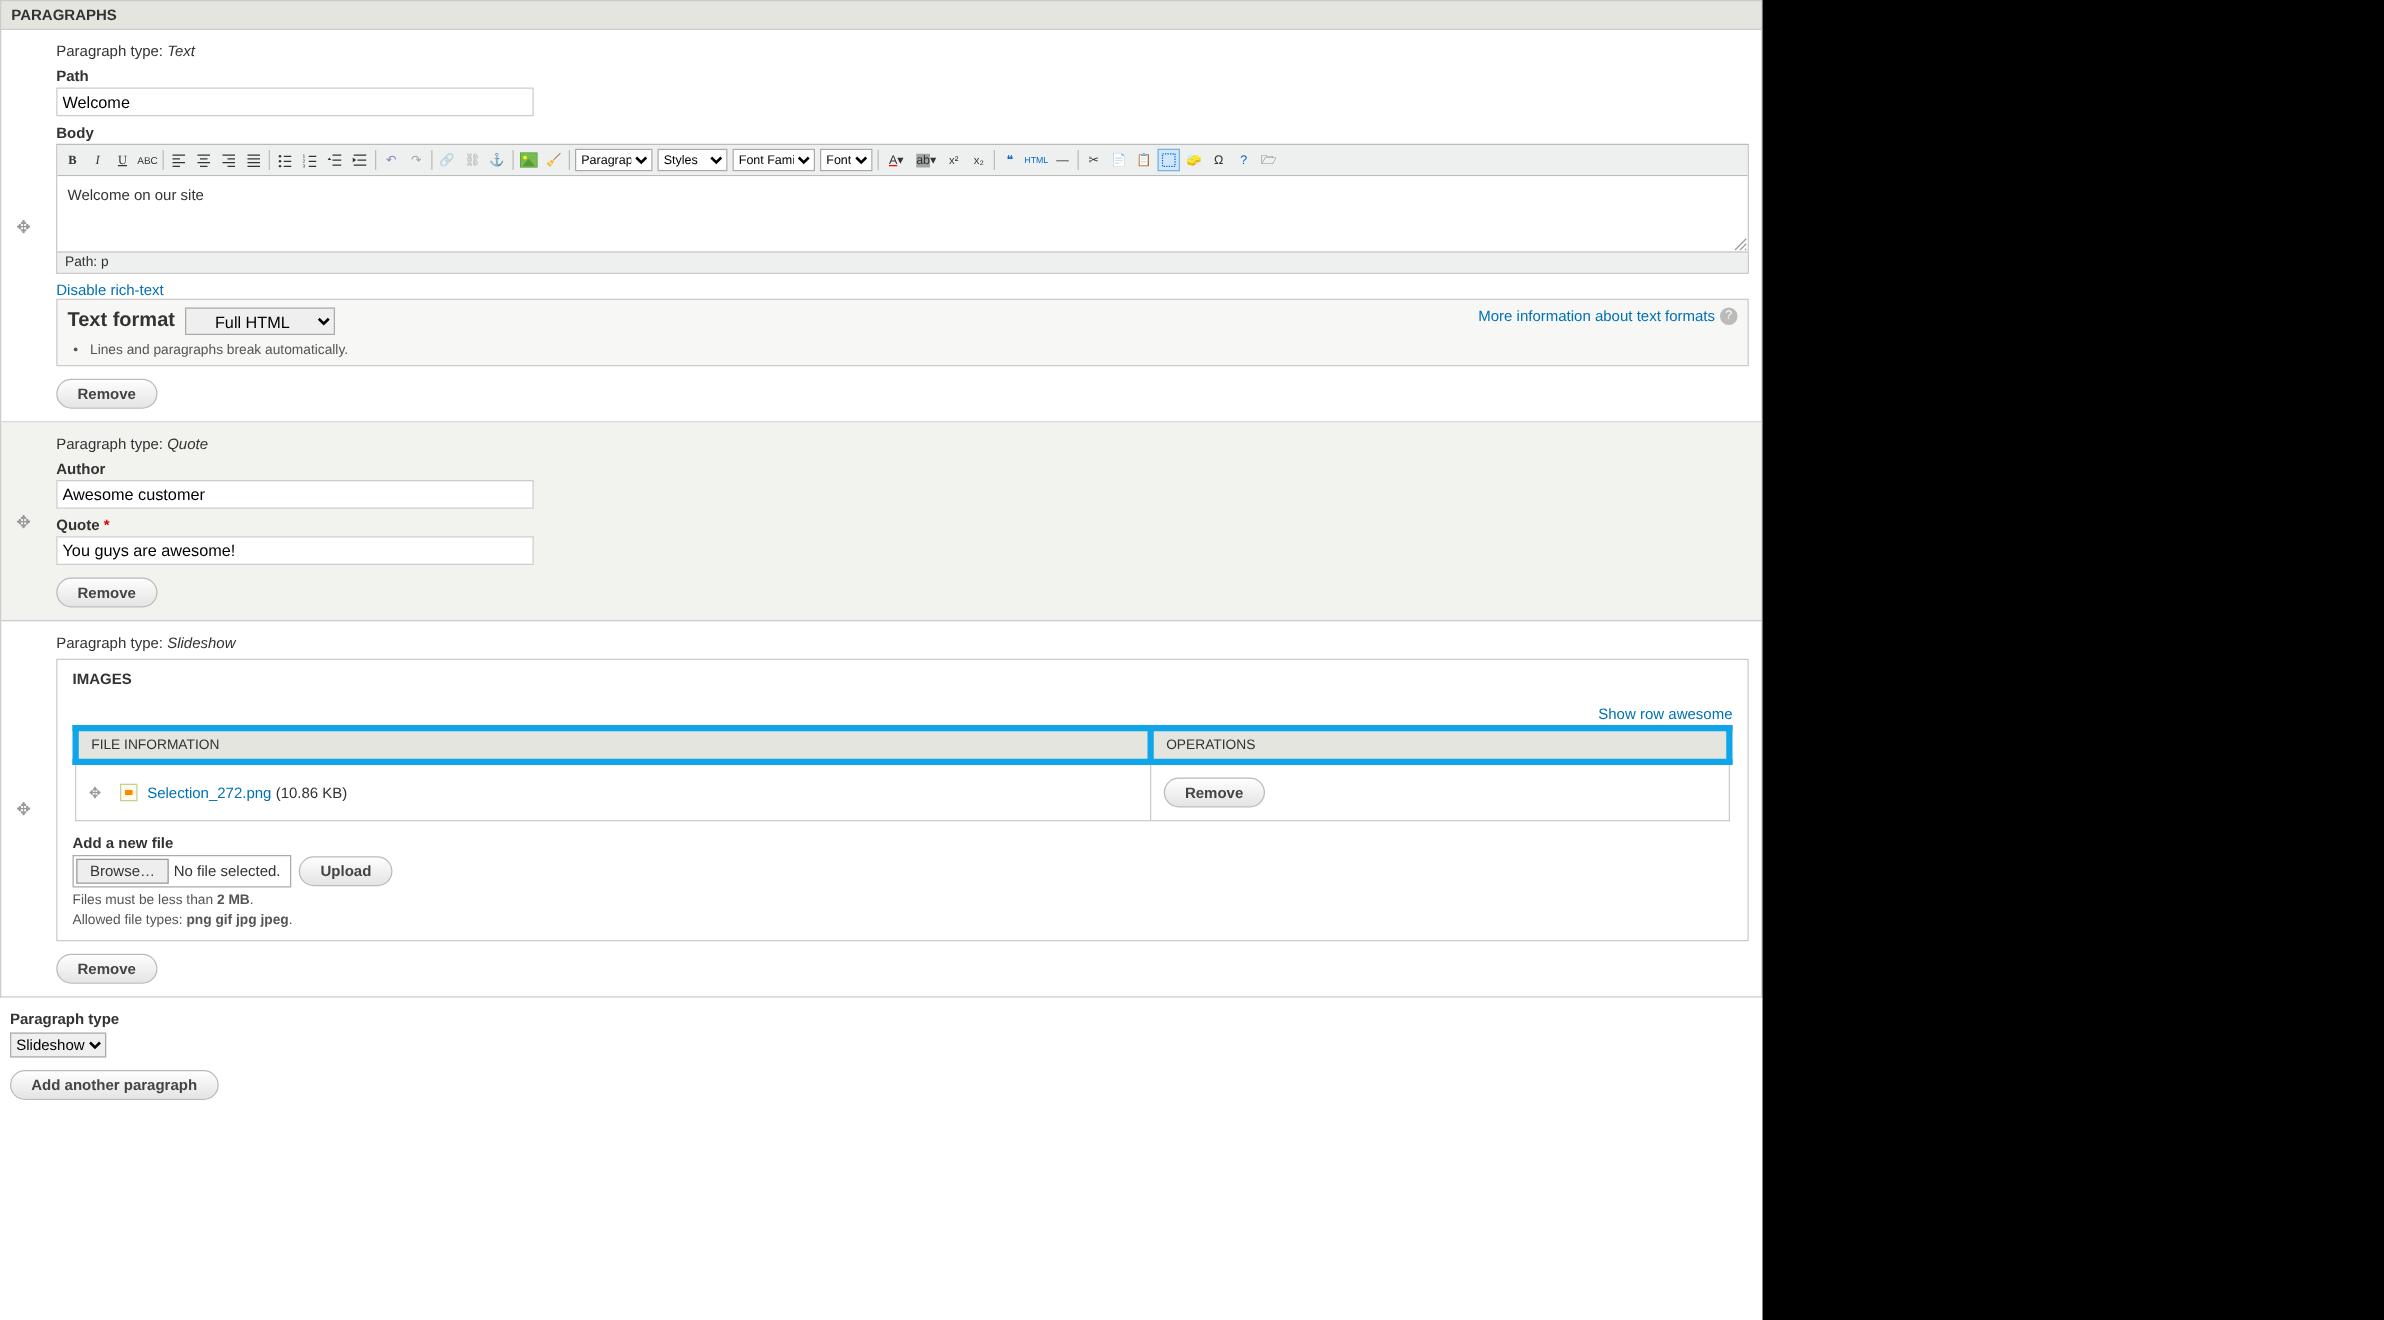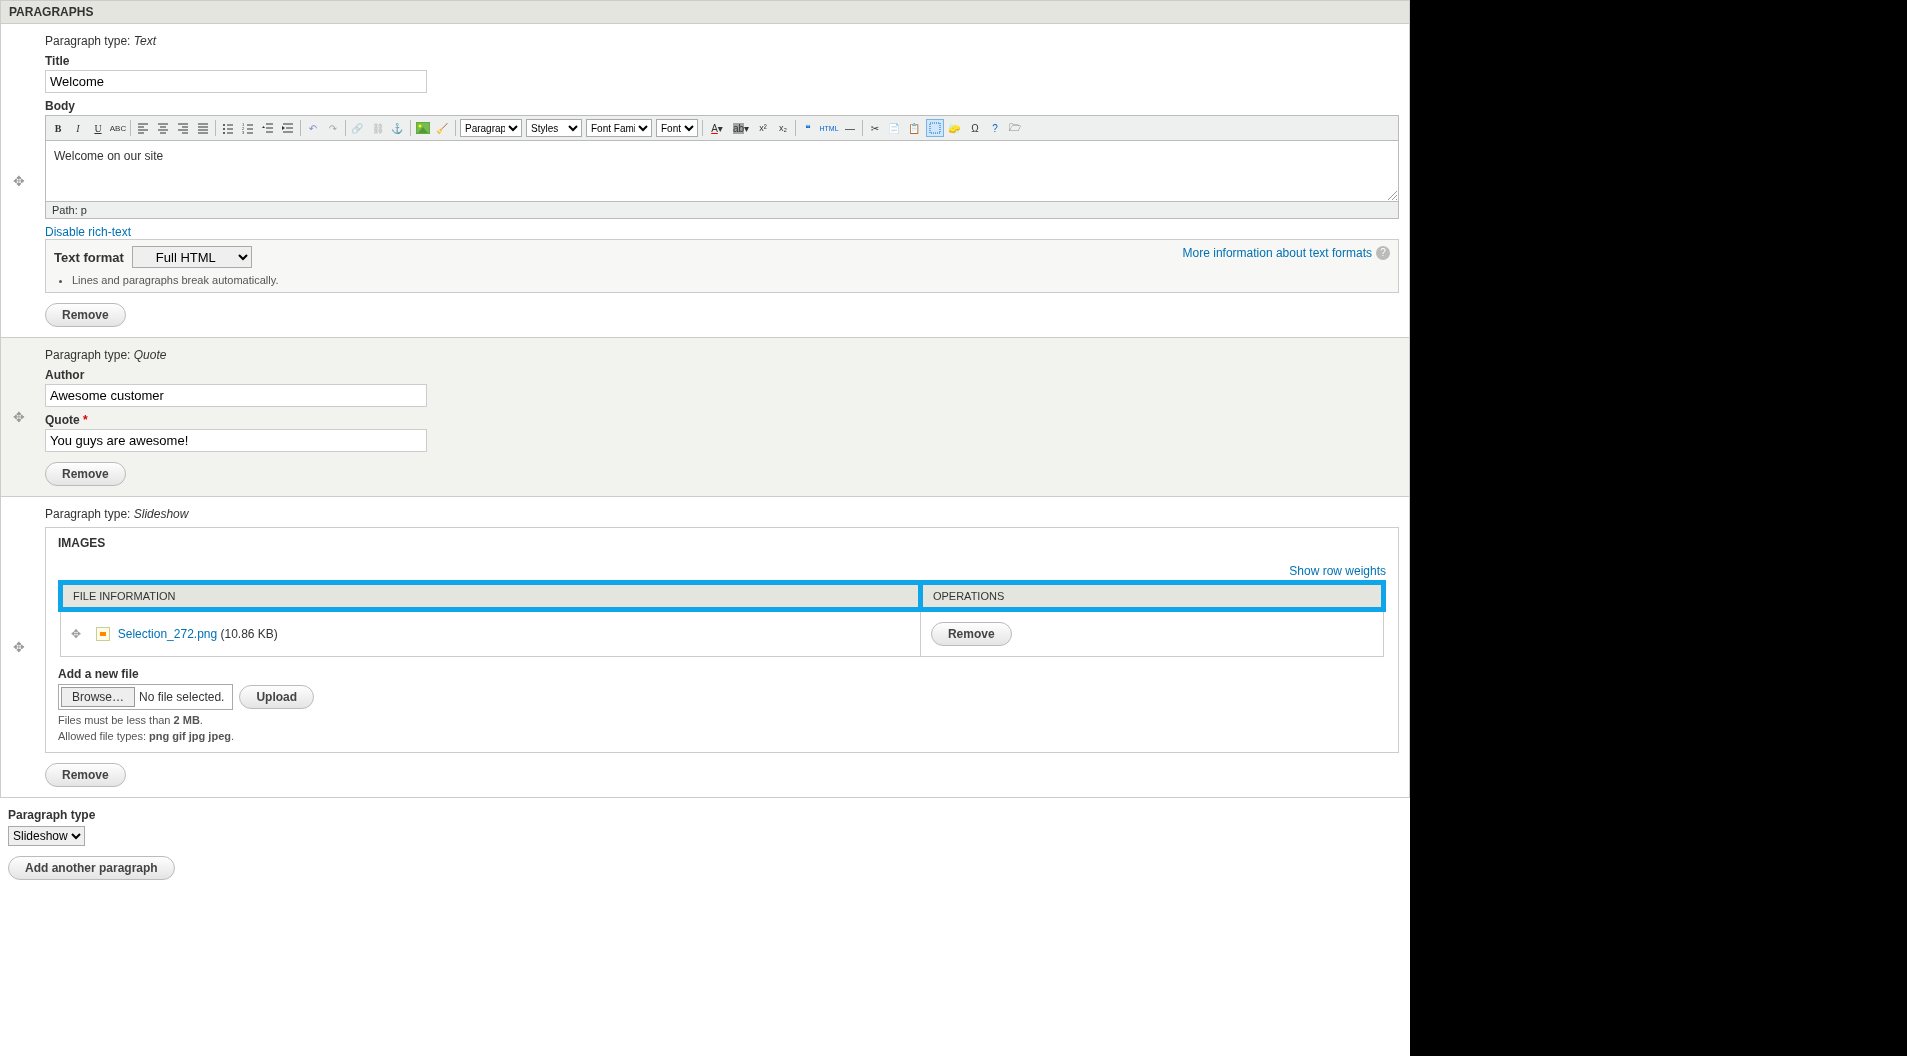--- a/index.html
+++ b/index.html
@@ -59,21 +59,21 @@
 
 <div class="main-wrapper">
 
   <div class="section-header">PARAGRAPHS</div>
 
   <div class="paragraph-block">
     <span class="drag-handle">✥</span>
     <div class="ptype-line">
       <span>Paragraph type: </span><em>Text</em>
     </div>
-    <label class="field-label">Title</label>
+    <label class="field-label">Path</label>
     <input class="text-input" type="text" value="Welcome" style="">
 
     <label class="field-label">Body</label>
 
     <div class="editor-wrap">
       <div class="toolbar">
         <span class="tb-btn" style="font-weight:bold;font-family:serif;">B</span>
         <span class="tb-btn" style="font-style:italic;font-family:serif;">I</span>
         <span class="tb-btn" style="text-decoration:underline;font-family:serif;">U</span>
         <span class="tb-btn" style="font-size:8px;">ABC</span>
@@ -200,21 +200,21 @@
             </svg></div>
       </div>
       <div class="editor-path">Path: p</div>
     </div>
 
     <a href="#" class="link">Disable rich-text</a>
 
     <div class="textfmt-row">
       <div class="textfmt-left">
         <div class="fmt-inner">
-          <span style="font-weight:bold;font-size:13px;">Text format</span>
+          <span style="font-weight:bold;font-size:16px;">Text format</span>
           <select><option>Full HTML</option></select>
         </div>
         <ul class="help-list">
             <li>Lines and paragraphs break automatically.</li>
           </ul>
       </div>
       <div class="more-info">
         <a href="#" class="link">More information about text formats</a>
         <span class="qmark">?</span>
       </div>
@@ -241,21 +241,21 @@
 
   <div class="paragraph-block">
     <span class="drag-handle">✥</span>
     <div class="ptype-line">
       <span>Paragraph type: </span><em>Slideshow</em>
     </div>
 
     <div class="images-fieldset">
       <div class="fieldset-title">IMAGES</div>
       <div class="images-inner">
-        <div class="show-weights"><a href="#" class="link">Show row weights</a></div>
+        <div class="show-weights"><a href="#" class="link">Show row awesome</a></div>
         <table class="file-table">
           <thead>
             <tr>
               <th style="width:65%;">FILE INFORMATION</th>
               <th>OPERATIONS</th>
             </tr>
           </thead>
           <tbody>
             <tr>
               <td>

